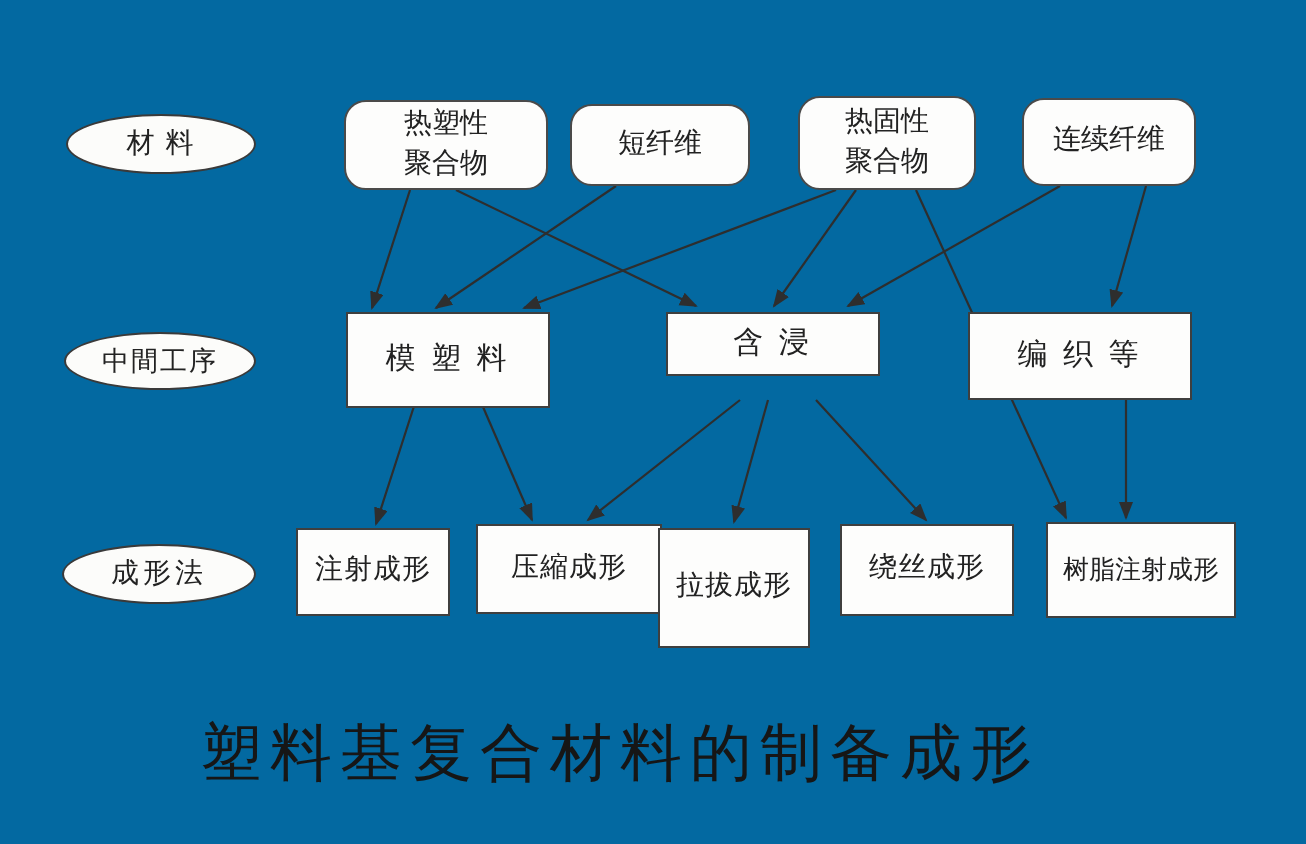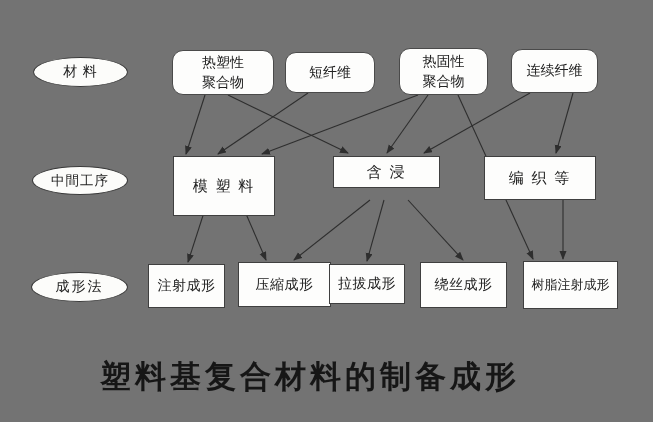--- a/index.html
+++ b/index.html
@@ -1,19 +1,19 @@
 <!DOCTYPE html>
 <html><head>
 <meta charset="utf-8">
 <style>
   html,body{margin:0;padding:0;background:#e8e8e8;}
   .canvas{
     position:relative;
     width:653px;height:422px;
-    background:#737373;
+    background:#0369a1;
     font-family:"Liberation Serif","DejaVu Serif",serif;
     color:#222;
     overflow:hidden;
     margin:0 auto;
   }
   #edge-layer{position:absolute;left:0;top:0;width:653px;height:422px;}
   .node{
     position:absolute;
     background:#fdfdfc;
     border:1.3px solid #3f3f3f;
@@ -38,21 +38,21 @@
     box-sizing:border-box;
     font-size:14px;
     letter-spacing:1px;
   }
   .caption{
     position:absolute;
     left:100px;top:356px;
     font-size:31px;
     letter-spacing:4px;
     color:#161616;
-    font-weight:700;
+    font-weight:400;
     white-space:nowrap;
   }
 </style>
 </head>
 <body>
 
 <div class="canvas">
 
   <svg id="edge-layer" viewBox="0 0 653 422" xmlns="http://www.w3.org/2000/svg">
       <defs>
@@ -80,25 +80,25 @@
   <div class="ellipse" style="left:32px;top:166px;width:96px;height:29px;font-size:13.5px">中間工序</div>
   <div class="ellipse" style="left:31px;top:272px;width:97px;height:30px;letter-spacing:2px">成形法</div>
 
   <div class="node rounded" style="left:172px;top:50px;width:102px;height:45px">热塑性
 聚合物</div>
   <div class="node rounded" style="left:285px;top:52px;width:90px;height:41px">短纤维</div>
   <div class="node rounded" style="left:399px;top:48px;width:89px;height:47px">热固性
 聚合物</div>
   <div class="node rounded" style="left:511px;top:49px;width:87px;height:44px">连续纤维</div>
 
-  <div class="node rect mid" style="left:173px;top:156px;width:102px;height:60px">模 塑 料</div>
+  <div class="node rect mid" style="left:173px;top:156px;width:102px;height:48px">模 塑 料</div>
   <div class="node rect mid" style="left:333px;top:156px;width:107px;height:32px">含 浸</div>
   <div class="node rect mid" style="left:484px;top:156px;width:112px;height:44px">编 织 等</div>
 
   <div class="node rect bot" style="left:148px;top:264px;width:77px;height:44px">注射成形</div>
   <div class="node rect bot" style="left:238px;top:262px;width:93px;height:45px">压縮成形</div>
-  <div class="node rect bot" style="left:329px;top:264px;width:76px;height:40px">拉拔成形</div>
+  <div class="node rect bot" style="left:329px;top:264px;width:76px;height:60px">拉拔成形</div>
   <div class="node rect bot" style="left:420px;top:262px;width:87px;height:46px">绕丝成形</div>
   <div class="node rect bot bot-wide" style="left:523px;top:261px;width:95px;height:48px">树脂注射成形</div>
 
   <div class="caption">塑料基复合材料的制备成形</div>
 
 </div>
 
 </body></html>

